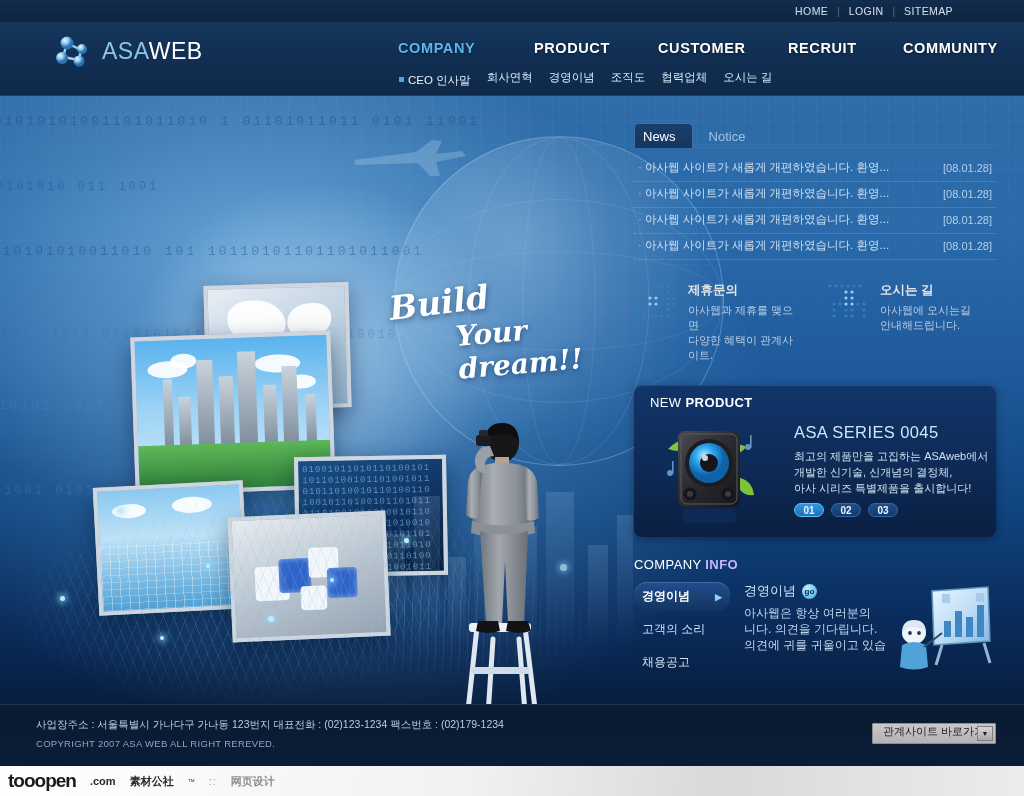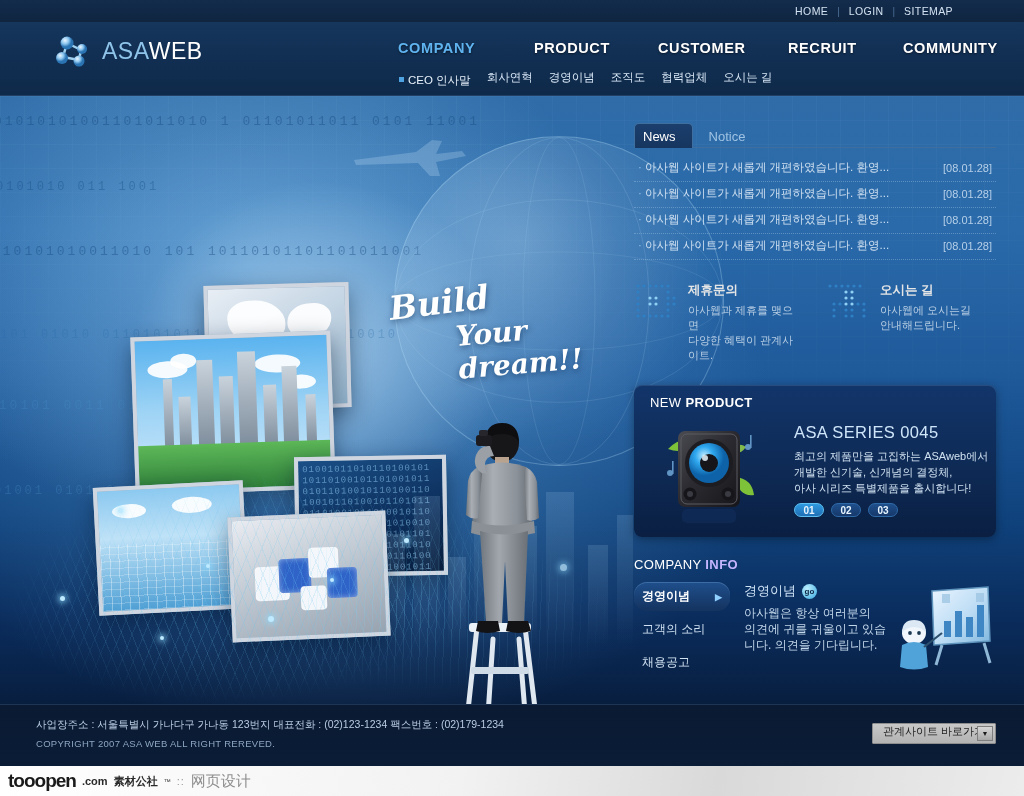--- a/index.html
+++ b/index.html
@@ -319,27 +319,27 @@
     position:absolute; right:2px; top:2px; width:16px; height:15px;
     background: linear-gradient(180deg,#d6d6d6,#a8a8a8);
     border:1px solid #7e7e7e; display:flex; align-items:center; justify-content:center;
     font-size:7px; color:#1a1a1a;
   }
 
   
   .wm {
     position:absolute; left:0; top: 766px; width: 1024px; height: 30px;
     background: linear-gradient(100deg,#ffffff 0%,#f2f2f2 45%,#d9d9d9 70%,#ececec 100%);
-    display:flex; align-items:center; padding-left: 8px; gap: 6px; z-index: 50;
+    display:flex; align-items:center; padding-left: 8px; gap: 14px; z-index: 50;
   }
   .wm .t1 { font-size: 19px; font-weight: bold; color:#1a1a1a; letter-spacing:-1px; }
   .wm .t2 { font-size: 11px; font-weight: bold; color:#2a2a2a; }
   .wm .tm { font-size: 7px; color:#3a3a3a; vertical-align: super; }
   .wm .dots { color:#9a9a9a; font-size: 11px; letter-spacing: 1px; }
-  .wm .t4 { font-size: 15px; color:#8e8e8e; }
+  .wm .t4 { font-size: 11px; color:#8e8e8e;font-weight:bold; }
 </style>
 </head>
 <body>
 
 <div id="page">
 
   <div class="topbar">
     <a>HOME</a>
     <span class="sep">|</span>
     <a>LOGIN</a>
@@ -747,22 +747,22 @@
             <span>채용공고</span>
           </div>
         </div>
 
         <div class="ci-text">
           <div class="ci-h">
             <span>경영이념</span>
             <span class="ci-badge">go</span>
           </div>
           <div class="ci-p">아사웹은 항상 여러분의</div>
+          <div class="ci-p">니다. 의견을 기다립니다.</div>
           <div class="ci-p">의견에 귀를 귀울이고 있습</div>
-          <div class="ci-p">니다. 의견을 기다립니다.</div>
         </div>
       </div>
 
       <div class="ci-img">
         <svg width="96" height="86" viewBox="0 0 96 86">
           <defs>
             <linearGradient id="brd" x1="0" y1="0" x2="1" y2="1">
               <stop offset="0%" stop-color="#eaf5ff"></stop>
               <stop offset="55%" stop-color="#bcdcf4"></stop>
               <stop offset="100%" stop-color="#7fb6de"></stop>

